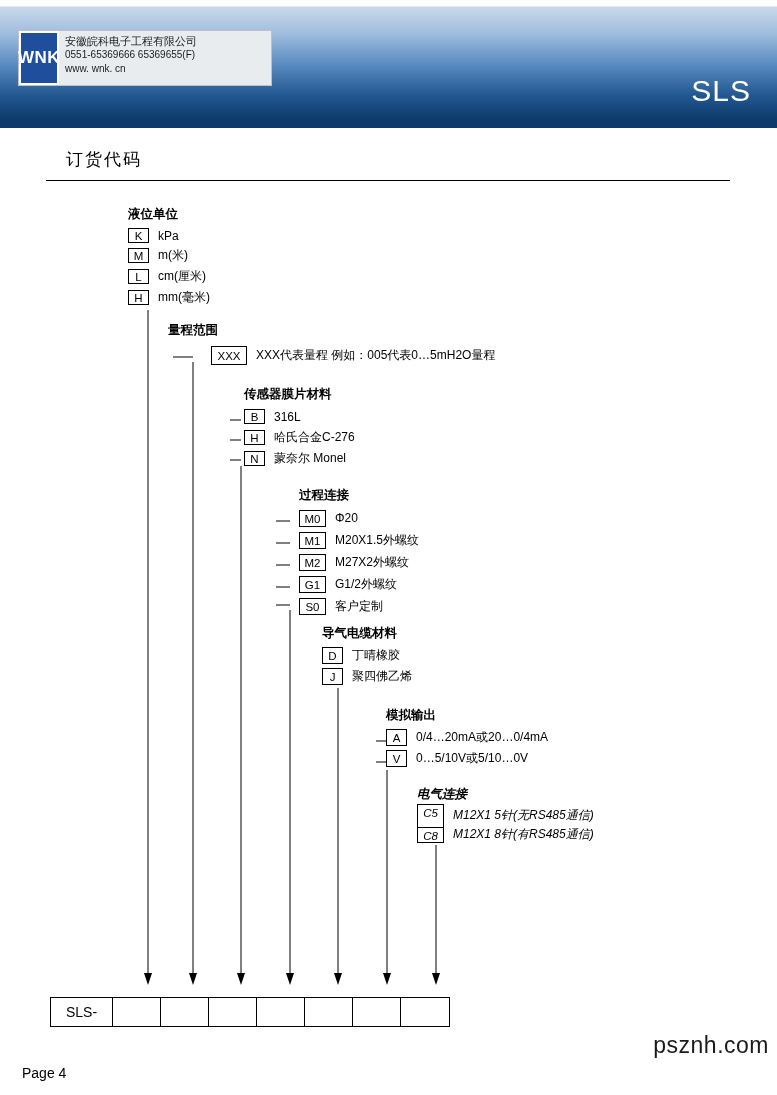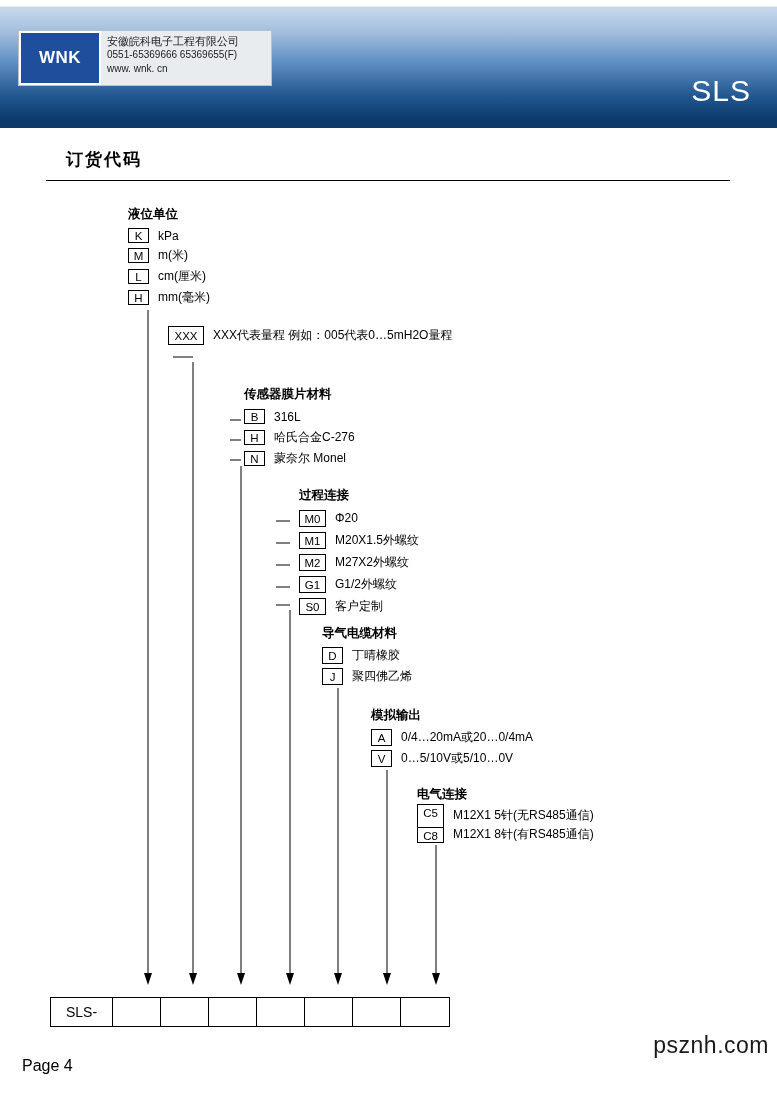--- a/index.html
+++ b/index.html
@@ -38,21 +38,21 @@
     position: absolute;
     left: 18px; top: 30px;
     width: 252px;
     height: 54px;
     background: #e9ecef;
     border: 1px solid #b9c2cb;
     display: flex;
     align-items: stretch;
   }
   .logo-mark {
-    width: 82px;
+    width: 40px;
     background: #1f4e9c;
     color: #fff;
     display: flex;
     align-items: center;
     justify-content: center;
     font-weight: bold;
     font-size: 17px;
     letter-spacing: 0.5px;
     border: 2px solid #ffffff;
     box-sizing: border-box;
@@ -75,21 +75,21 @@
     color: #ffffff;
     letter-spacing: 1px;
   }
 
   
   .section-title {
     position: absolute;
     left: 66px;
     top: 148px;
     font-size: 17px;
-    font-weight: bold;
+    font-weight: normal;
     letter-spacing: 2px;
   }
   .section-rule {
     position: absolute;
     left: 46px;
     top: 180px;
     width: 684px;
     height: 1px;
     background: #000;
   }
@@ -120,21 +120,21 @@
   .desc {
     font-size: 12px;
     white-space: nowrap;
     margin-left: 9px;
     font-family: "Liberation Sans", sans-serif;
   }
 
   
   .w-sm { width: 21px; }
   .w-md { width: 27px; }
-  .w-lg { width: 36px; }
+  .w-lg { width: 36px; margin-left: 43px; }
 
   
   svg.lines {
     position: absolute;
     left: 0; top: 0;
     width: 777px; height: 1095px;
   }
 
   
   .result {
@@ -162,22 +162,22 @@
     box-sizing: border-box;
   }
   .result-cell:last-child {
     border-right: none;
   }
 
   
   .page-num {
     position: absolute;
     left: 22px;
-    bottom: 20px;
-    font-size: 16px;
+    bottom: 14px;
+    font-size: 14px;
   }
   .watermark {
     position: absolute;
     right: 8px;
     bottom: 36px;
     font-size: 23px;
     color: #1a1a1a;
     letter-spacing: 0.5px;
   }
 </style>
@@ -264,20 +264,21 @@
     <div class="code-cell w-sm">L</div>
     <div class="desc">cm(厘米)</div>
   </div>
   <div class="row" style="height:21px">
     <div class="code-cell w-sm">H</div>
     <div class="desc">mm(毫米)</div>
   </div>
 </div>
 
 <div class="grp" style="left:168px; top:322px;">
+  <div class="grp-title">量程范围</div>
   <div class="row" style="height:26px">
     <div class="code-cell w-lg" style="height:19px; line-height:19px;">XXX</div>
     <div class="desc">XXX代表量程 例如：005代表0…5mH2O量程</div>
   </div>
 </div>
 
 <div class="grp" style="left:225px; top:386px;margin-left:19px;">
   <div class="grp-title">传感器膜片材料</div>
   <div class="row" style="height:21px">
     <div class="code-cell w-sm">B</div>
@@ -322,33 +323,33 @@
   <div class="row" style="height:21px">
     <div class="code-cell w-sm" style="height:17px; line-height:17px;">D</div>
     <div class="desc">丁晴橡胶</div>
   </div>
   <div class="row" style="height:21px">
     <div class="code-cell w-sm" style="height:17px; line-height:17px;">J</div>
     <div class="desc">聚四佛乙烯</div>
   </div>
 </div>
 
-<div class="grp" style="left:371px; top:707px;">
+<div class="grp" style="left:386px; top:707px;">
   <div class="grp-title">模拟输出</div>
   <div class="row" style="height:21px">
     <div class="code-cell w-sm" style="height:17px; line-height:17px;">A</div>
     <div class="desc">0/4…20mA或20…0/4mA</div>
   </div>
   <div class="row" style="height:21px">
     <div class="code-cell w-sm" style="height:17px; line-height:17px;">V</div>
     <div class="desc">0…5/10V或5/10…0V</div>
   </div>
 </div>
 
-<div class="grp" style="left:417px; top:786px;">
+<div class="grp" style="left:417px; top:786px;font-style:italic;">
   <div class="grp-title">电气连接</div>
   <div class="row" style="height:19px">
     <div class="code-cell w-md" style="height:24px; line-height:16px;">C5</div>
     <div class="desc">M12X1      5针(无RS485通信)</div>
   </div>
   <div class="row" style="height:19px">
     <div class="code-cell w-md" style="height:16px; line-height:16px;">C8</div>
     <div class="desc">M12X1      8针(有RS485通信)</div>
   </div>
 </div>

